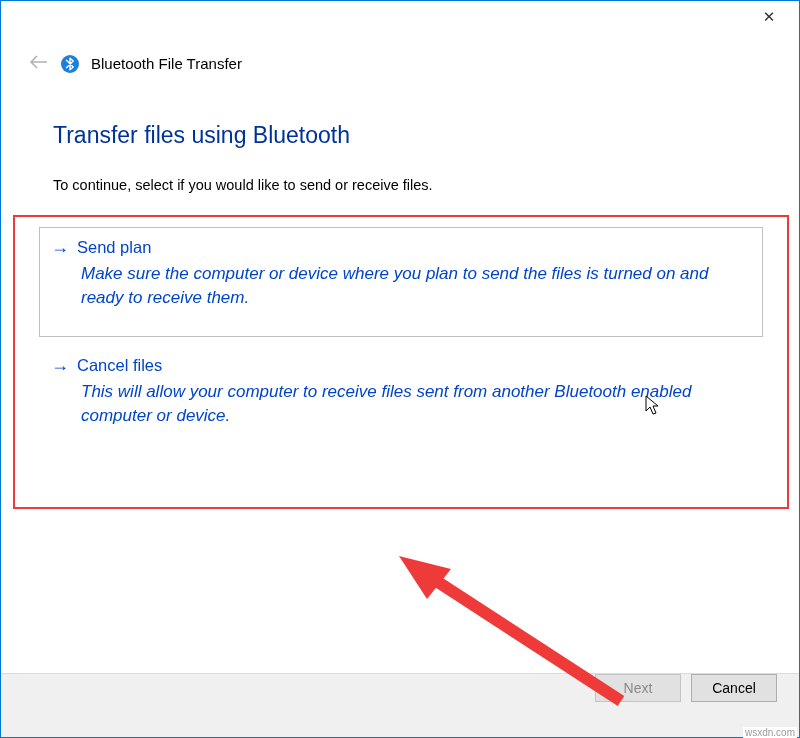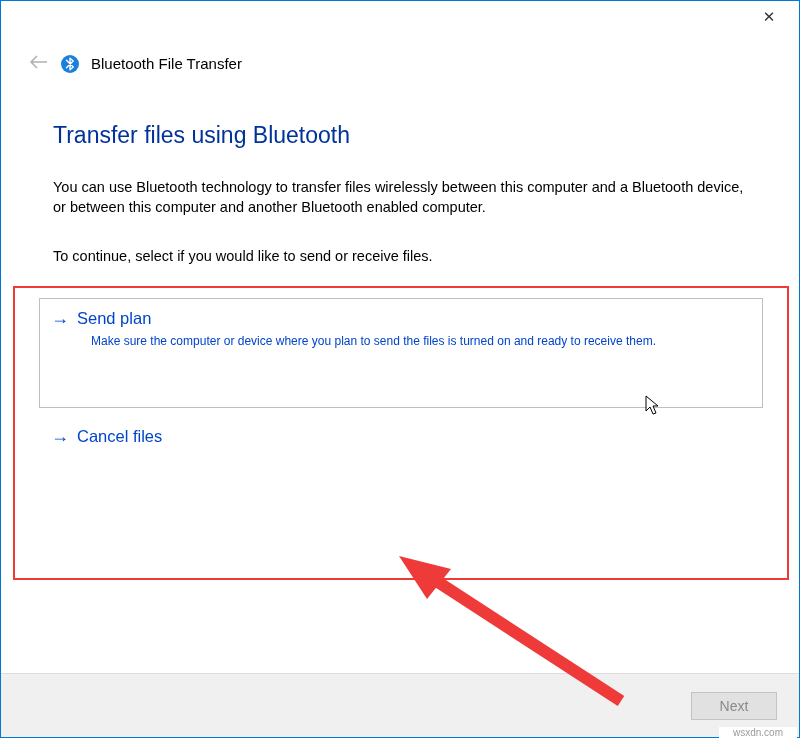--- a/index.html
+++ b/index.html
@@ -102,34 +102,35 @@
       gap: 8px;
       margin-bottom: 4px;
     }
     .arrow-right {
       color: #0044cc;
       font-size: 18px;
       font-weight: normal;
     }
     .option-desc {
       color: #0044cc;
-      font-size: 12px;
+      font-size: 17px;
       line-height: 1.4;
-      margin-left: 40px;
+      margin-left: 30px;
+      font-style: italic;
     }
     .footer {
       position: absolute;
       bottom: 0;
       left: 0;
       right: 0;
       height: 64px;
       background: #f0f0f0;
       border-top: 1px solid #dcdcdc;
       display: flex;
-      align-items: center;
+      align-items: flex-start;
       justify-content: flex-end;
       padding-right: 22px;
       gap: 10px;
     }
     .btn {
       min-width: 86px;
       height: 28px;
       border: 1px solid #adadad;
       background: #e1e1e1;
       font-family: inherit;
@@ -153,21 +154,21 @@
       top: 540px;
       pointer-events: none;
     }
     .watermark {
       position: absolute;
       bottom: 0px;
       right: 3px;
       font-size: 10px;
       color: #9a9a9a;
       background: #fff;
-      padding: 0 14px;
+      padding: 0 2px;
       margin-left: 44px;
     }
   </style>
 </head>
 <body>
 
 <div class="window">
 
   <div class="titlebar">
     <div class="close-btn">
@@ -185,45 +186,46 @@
       <svg width="18" height="18" viewBox="0 0 18 18">
           <circle cx="9" cy="9" r="9" fill="#1b7fdb"></circle>
           <path d="M5.5 5.2 L12.2 12 L9 14.8 L9 3.2 L12.2 6 L5.5 12.8" stroke="#fff" stroke-width="1.4" fill="none" stroke-linejoin="round" stroke-linecap="round"></path>
         </svg>
     </span>
     <span class="window-title">Bluetooth File Transfer</span>
   </div>
 
   <div class="content">
     <h1 class="page-title">Transfer files using Bluetooth</h1>
-    <p class="intro">You can use Bluetooth technology to transfer files wirelessly between this computer and a Bluetooth device, or between this computer and another Bluetooth enabled computer.</p>
     <p class="instruction">To continue, select if you would like to send or receive files.</p>
 
     <div class="options-area">
 
       <div class="option hovered" style="min-height:110px;">
         <div class="option-head">
           <span class="arrow-right">→</span>
           <span>Send plan</span>
         </div>
         <div class="option-desc">Make sure the computer or device where you plan to send the files is turned on and ready to receive them.</div>
       </div>
 
       <div class="option">
         <div class="option-head">
           <span class="arrow-right">→</span>
           <span>Cancel files</span>
         </div>
+        <div class="option-desc">This will allow your computer to receive files sent from another Bluetooth enabled computer or device.</div>
       </div>
 
     </div>
   </div>
 
   <div class="footer">
     <button class="btn disabled" disabled="">Next</button>
+    <button class="btn">Cancel</button>
   </div>
 
   <div class="cursor-pointer">
     <svg width="18" height="22" viewBox="0 0 18 22">
         <path d="M1 1 L1 16 L5 12 L8 19 L11 18 L8 11 L13 11 Z" fill="#fff" stroke="#000" stroke-width="1"></path>
       </svg>
   </div>
 
   <div class="red-arrow">
     <svg width="260" height="180" viewBox="0 0 260 180">

